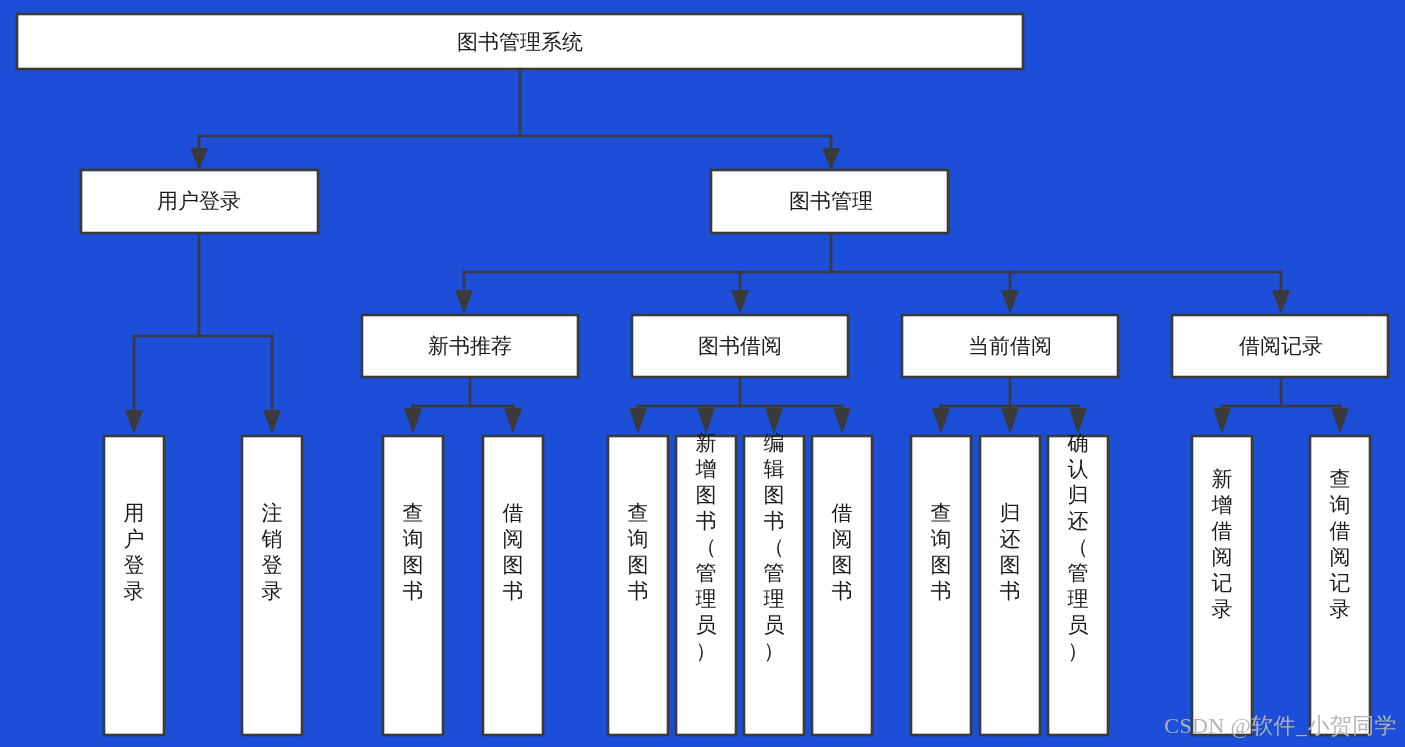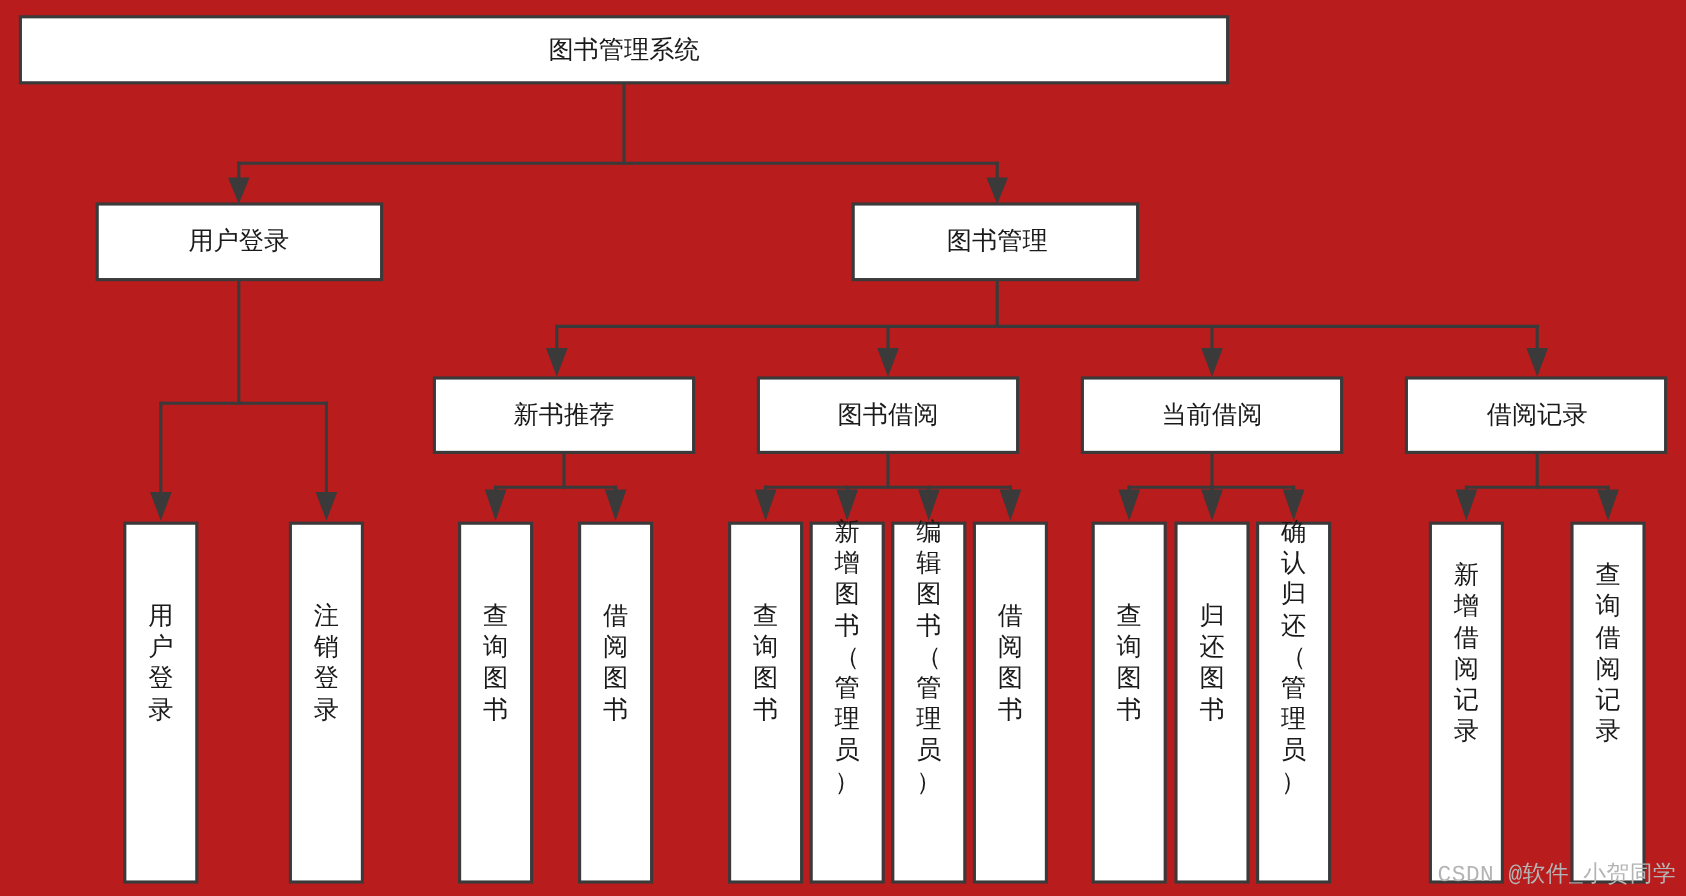--- a/index.html
+++ b/index.html
@@ -11,21 +11,21 @@
   body {
     width: 1405px;
     height: 747px;
     font-family: "DejaVu Sans", "Liberation Sans", sans-serif;
     overflow: hidden;
   }
   #diagram-root {
     position: relative;
     width: 1405px;
     height: 747px;
-    background: #b91c1c;
+    background: #1d4ed8;
   }
   svg#tree-svg {
     position: absolute;
     left: 0;
     top: 0;
     width: 1405px;
     height: 747px;
     display: block;
   }
   .node-box {
@@ -53,22 +53,22 @@
   .node-label-vertical {
     fill: #1a1a1a;
     font-family: "DejaVu Sans", "Liberation Sans", sans-serif;
     font-size: 21px;
     text-anchor: middle;
   }
   .watermark-text {
     position: absolute;
     right: 8px;
     bottom: 6px;
-    font-family: Liberation Mono, monospace;
-    font-size: 19px;
+    font-family: Liberation Serif, serif;
+    font-size: 22px;
     color: #b4b4b4;
     white-space: nowrap;
     letter-spacing: 0.4px;
     user-select: none;
   }
 </style>
 </head>
 <body>
 
 <div id="diagram-root">

